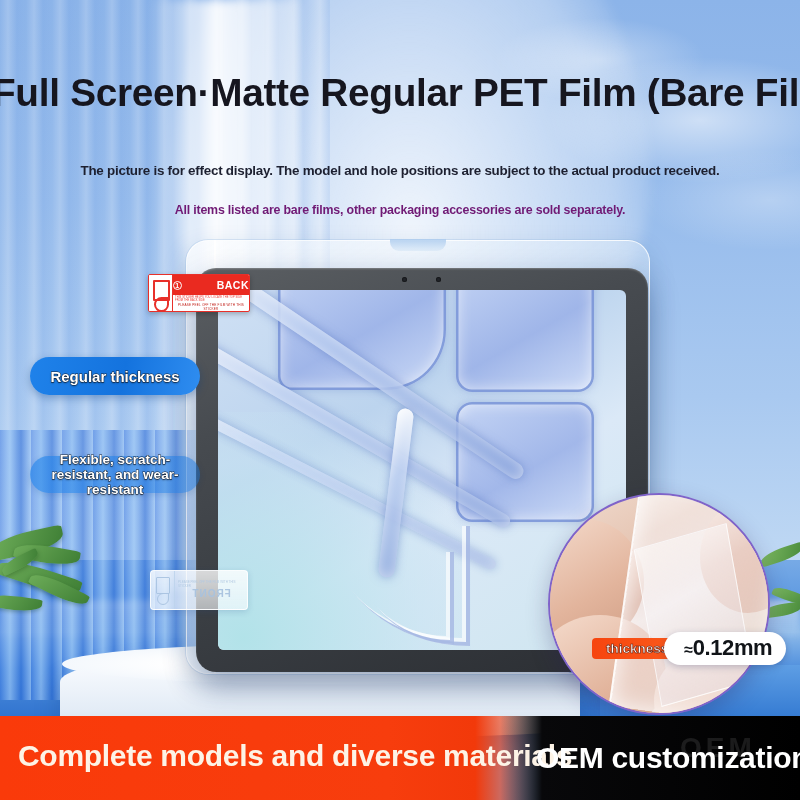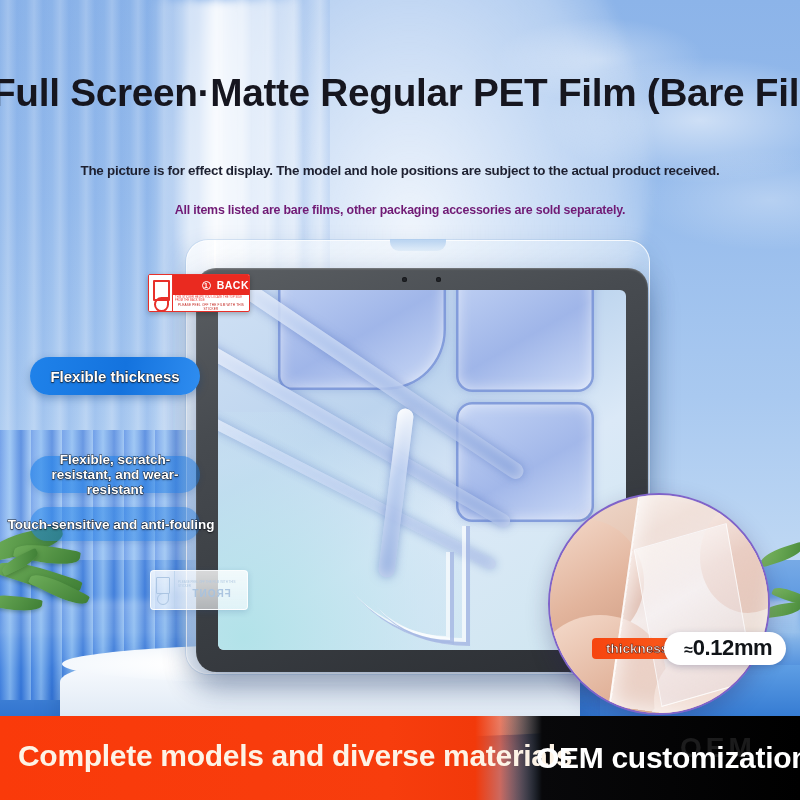--- a/index.html
+++ b/index.html
@@ -138,21 +138,21 @@
     background:#ffffff; border:1.5px solid #e8302a; border-radius:2px;
     box-shadow:0 2px 5px rgba(0,0,0,.25);
     display:flex; overflow:hidden;
   }
   .sb-left { width:24px; border-right:1.5px solid #e8302a; position:relative; background:#fff; }
   .sb-left:before{ content:""; position:absolute; left:4px; top:5px; width:13px; height:17px; border:2px solid #e8302a; border-radius:1px;}
   .sb-left:after{ content:""; position:absolute; left:5px; top:22px; width:11px; height:11px; border:2px solid #e8302a; border-radius:50% 0 50% 50%;}
   .sb-right { flex:1; display:flex; flex-direction:column; }
   .sb-bar {
     background:#ea2a20; color:#fff; height:28px;
-    display:flex; align-items:center; justify-content:flex-end; gap:6px;
+    display:flex; align-items:center; justify-content:space-between; gap:6px;
     font-size:10.5px; font-weight:bold; letter-spacing:.5px;
   }
   .circ1 { display:inline-block; width:9px;height:9px;border:1px solid #fff;border-radius:50%;
            font-size:7px;line-height:7.5px;text-align:center; }
   .sb-t1 { color:#e8302a; font-size:2.6px; line-height:3.1px; padding:1px 2px 0; letter-spacing:.1px; }
   .sb-t2 { color:#c01c14; font-size:3.1px; text-align:center; padding-top:.5px; letter-spacing:.2px; }
 
   .sticker-front {
     position:absolute; left:150px; top:570px; width:98px; height:40px;
     background:linear-gradient(180deg, rgba(255,255,255,.80), rgba(250,253,255,.62));
@@ -351,27 +351,24 @@
 
   <div class="sticker-front">
     <div class="sf-left"></div>
     <div class="sf-right">
       <div class="sf-bar">PLEASE PEEL OFF THE FILM WITH THIS STICKER</div>
       <div class="sf-word">FRONT</div>
     </div>
   </div>
 
   <div class="pill" id="pill0">
-    <span>Flexible thickness</span>
+    <span>Regular thickness</span>
   </div>
   <div class="pill" id="pill2">
     <span>Flexible, scratch-resistant, and wear-resistant</span>
-  </div>
-  <div class="pill" id="pill3">
-    <span>Touch-sensitive and anti-fouling</span>
   </div>
 
   <div class="circle-inset">
     <div class="finger" style="left:-26px;top:24px;width:120px;height:126px;"></div>
     <div class="finger" style="left:-16px;top:120px;width:132px;height:120px;"></div>
     <div class="finger" style="left:104px;top:152px;width:118px;height:108px;"></div>
     <div class="finger" style="left:150px;top:6px;width:96px;height:112px;"></div>
     <div class="filmsheet"></div>
     <div class="filmsheet2"></div>
   </div>

